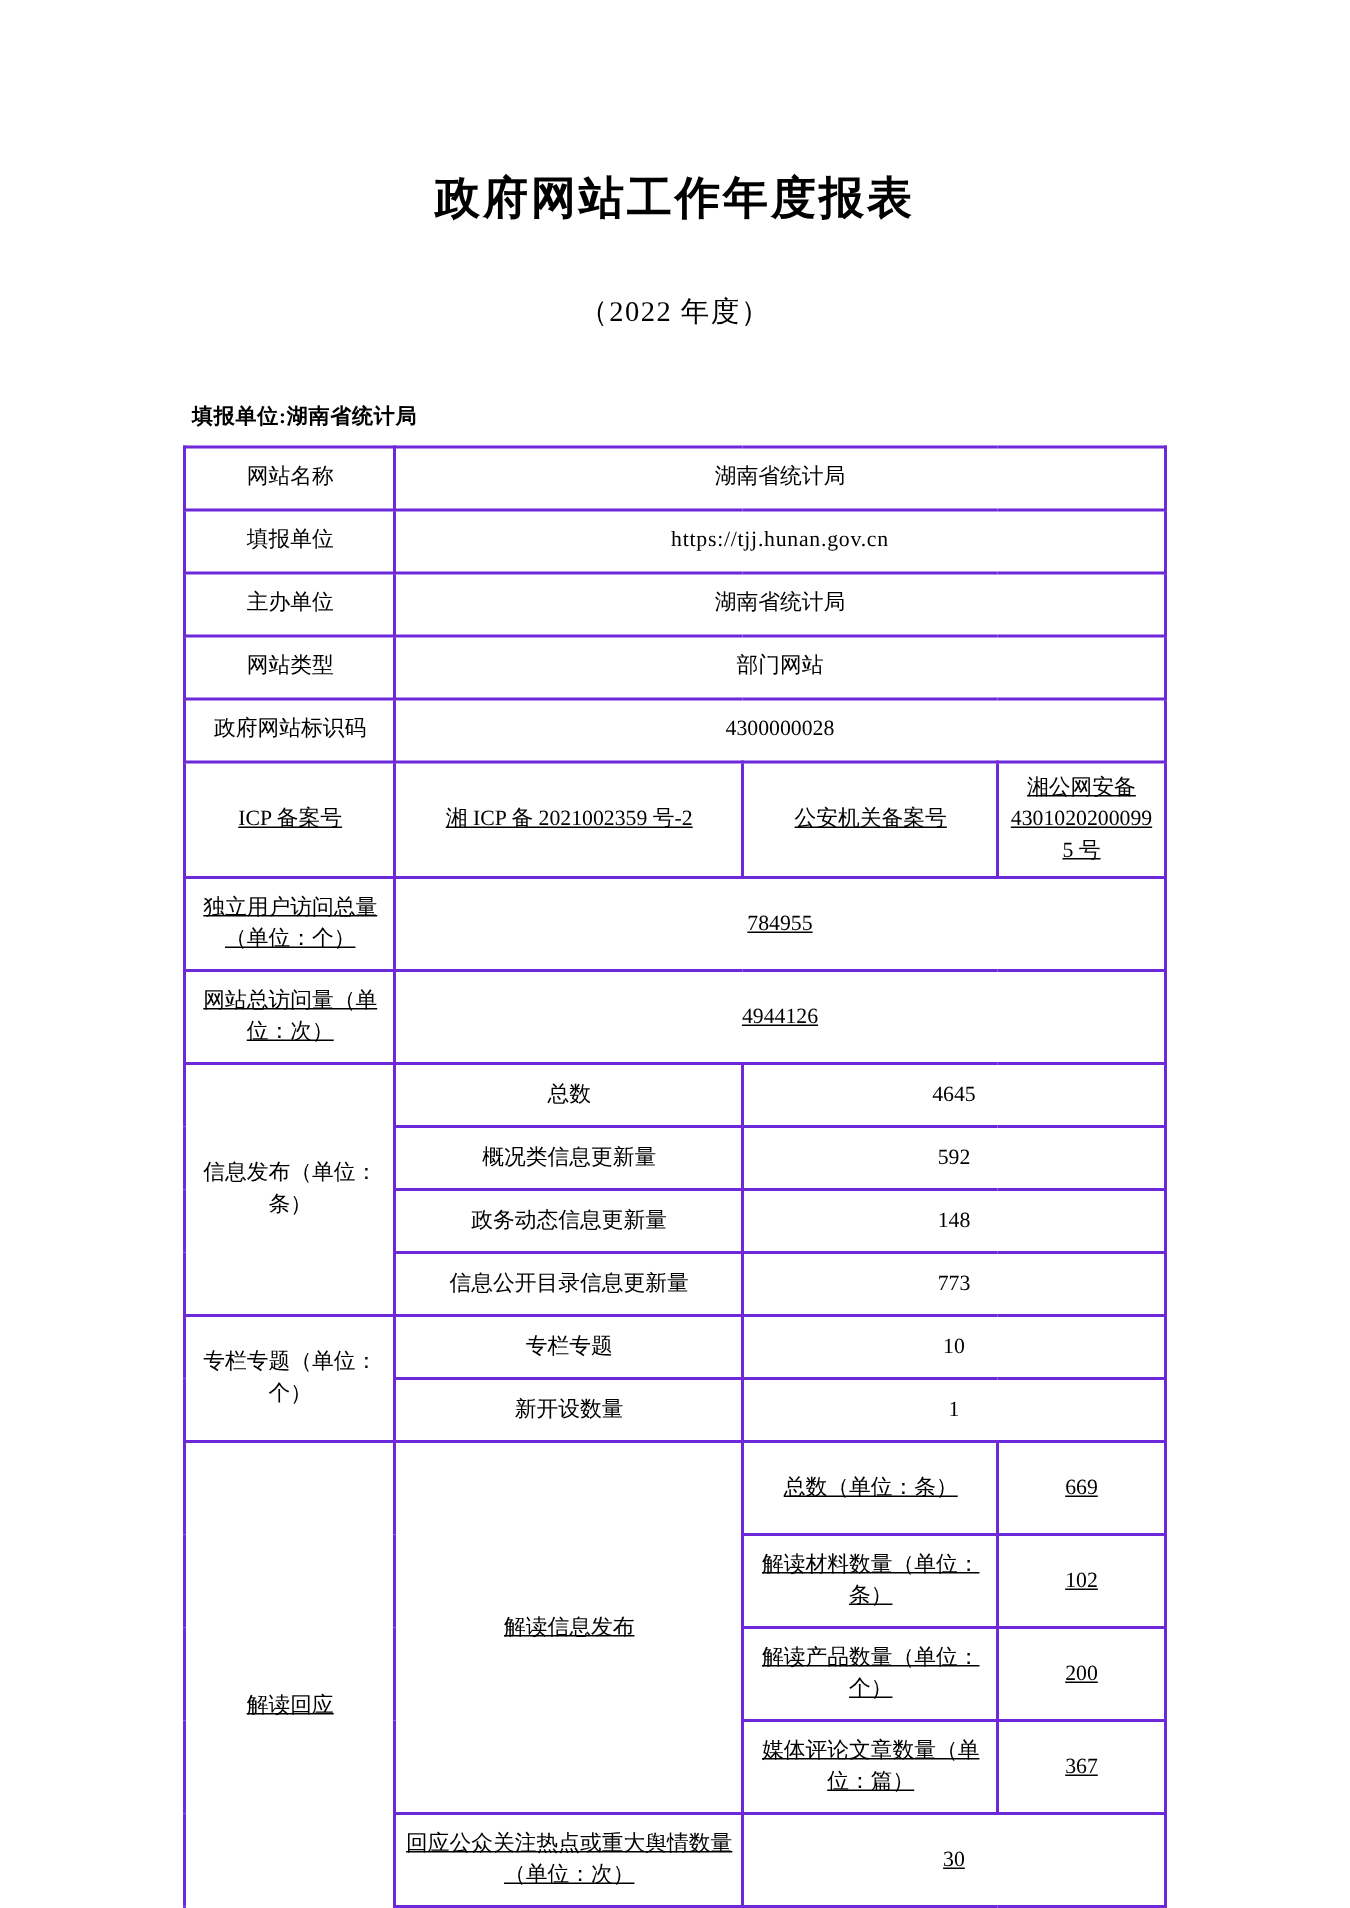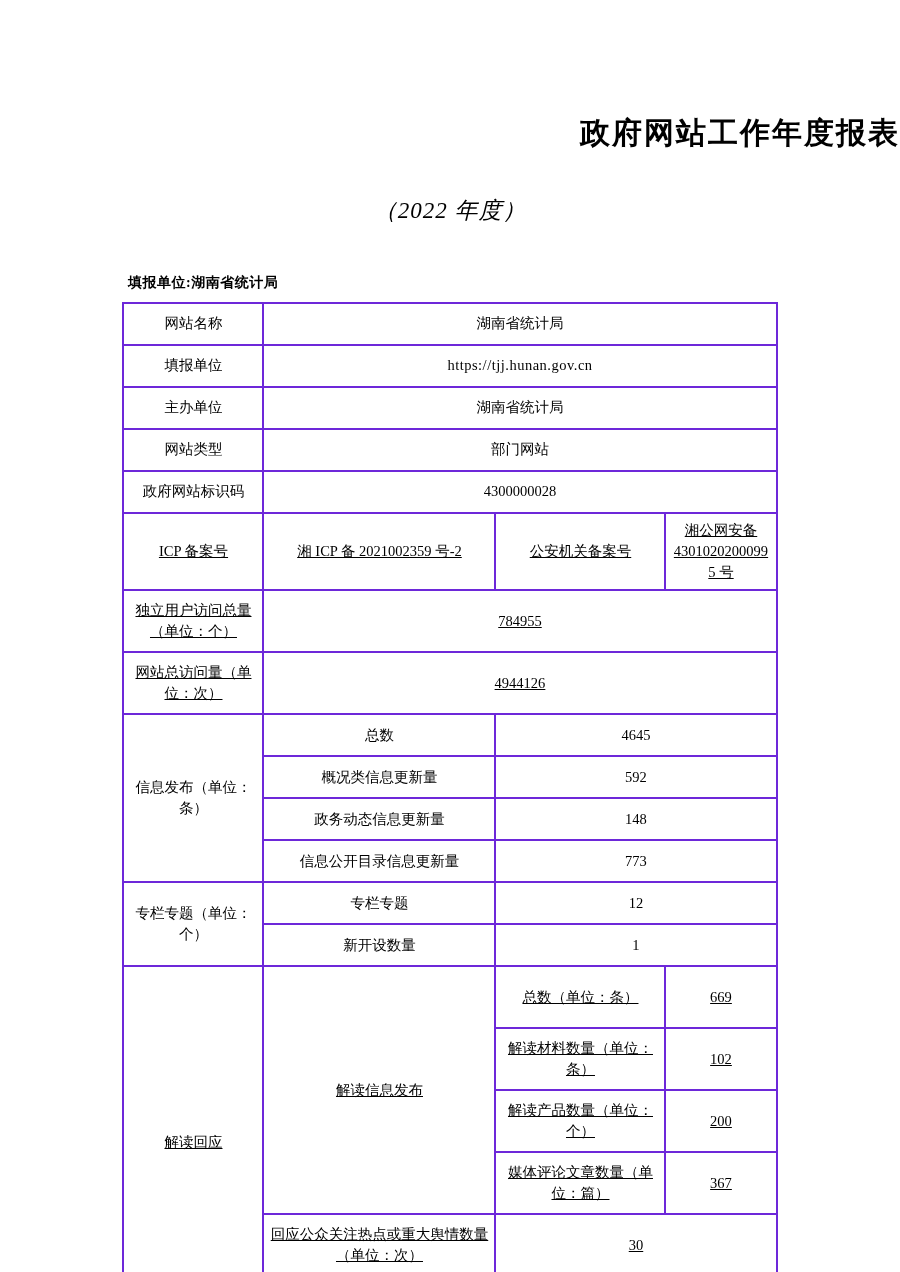--- a/index.html
+++ b/index.html
@@ -15,36 +15,35 @@
     position: relative;
   }
   .page {
     width: 900px;
     min-height: 1272px;
     box-sizing: border-box;
     padding: 0;
     position: relative;
   }
   .doc-title {
-    text-align: right;
+    text-align: center;
     font-family: "DejaVu Sans", "Liberation Sans", sans-serif;
     font-weight: bold;
     font-size: 30px;
     letter-spacing: 2px;
     margin: 0;
     padding-top: 115px;
     line-height: 1.2;
   }
   .doc-subtitle {
     text-align: center;
-    font-size: 23px;
+    font-size: 19px;
     margin: 0;
     padding-top: 44px;
     letter-spacing: 1px;
-    font-style: italic;
   }
   .filler-line {
     font-size: 14px;
     font-weight: bold;
     padding-top: 48px;
     padding-left: 128px;
     letter-spacing: 0.5px;
   }
   table.report {
     border-collapse: collapse;
@@ -144,21 +143,21 @@
         <td class="h" colspan="2">148</td>
       </tr>
       <tr>
         <td class="h">信息公开目录信息更新量</td>
         <td class="h" colspan="2">773</td>
       </tr>
 
       <tr>
         <td class="h" rowspan="2">专栏专题（单位：个）</td>
         <td class="h">专栏专题</td>
-        <td class="h" colspan="2">12</td>
+        <td class="h" colspan="2">10</td>
       </tr>
       <tr>
         <td class="h">新开设数量</td>
         <td class="h" colspan="2">1</td>
       </tr>
 
       <tr>
         <td class="tall" rowspan="6">解读回应</td>
         <td class="tall" rowspan="4">解读信息发布</td>
         <td class="tall">总数（单位：条）</td>

